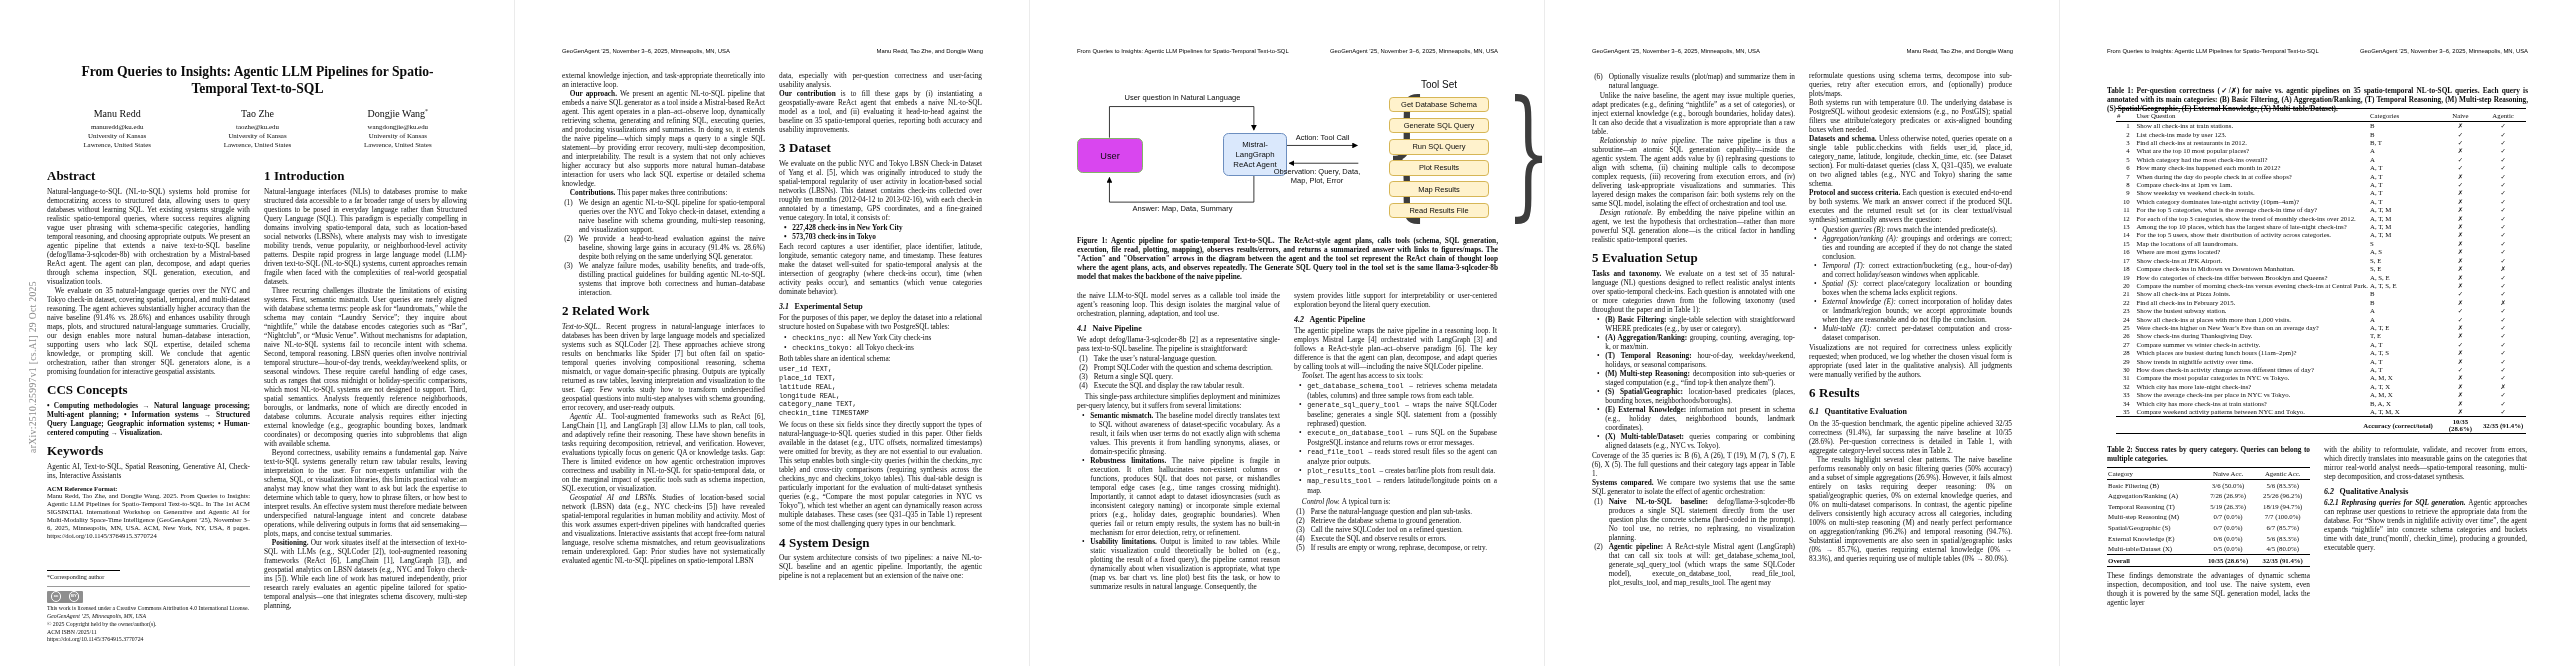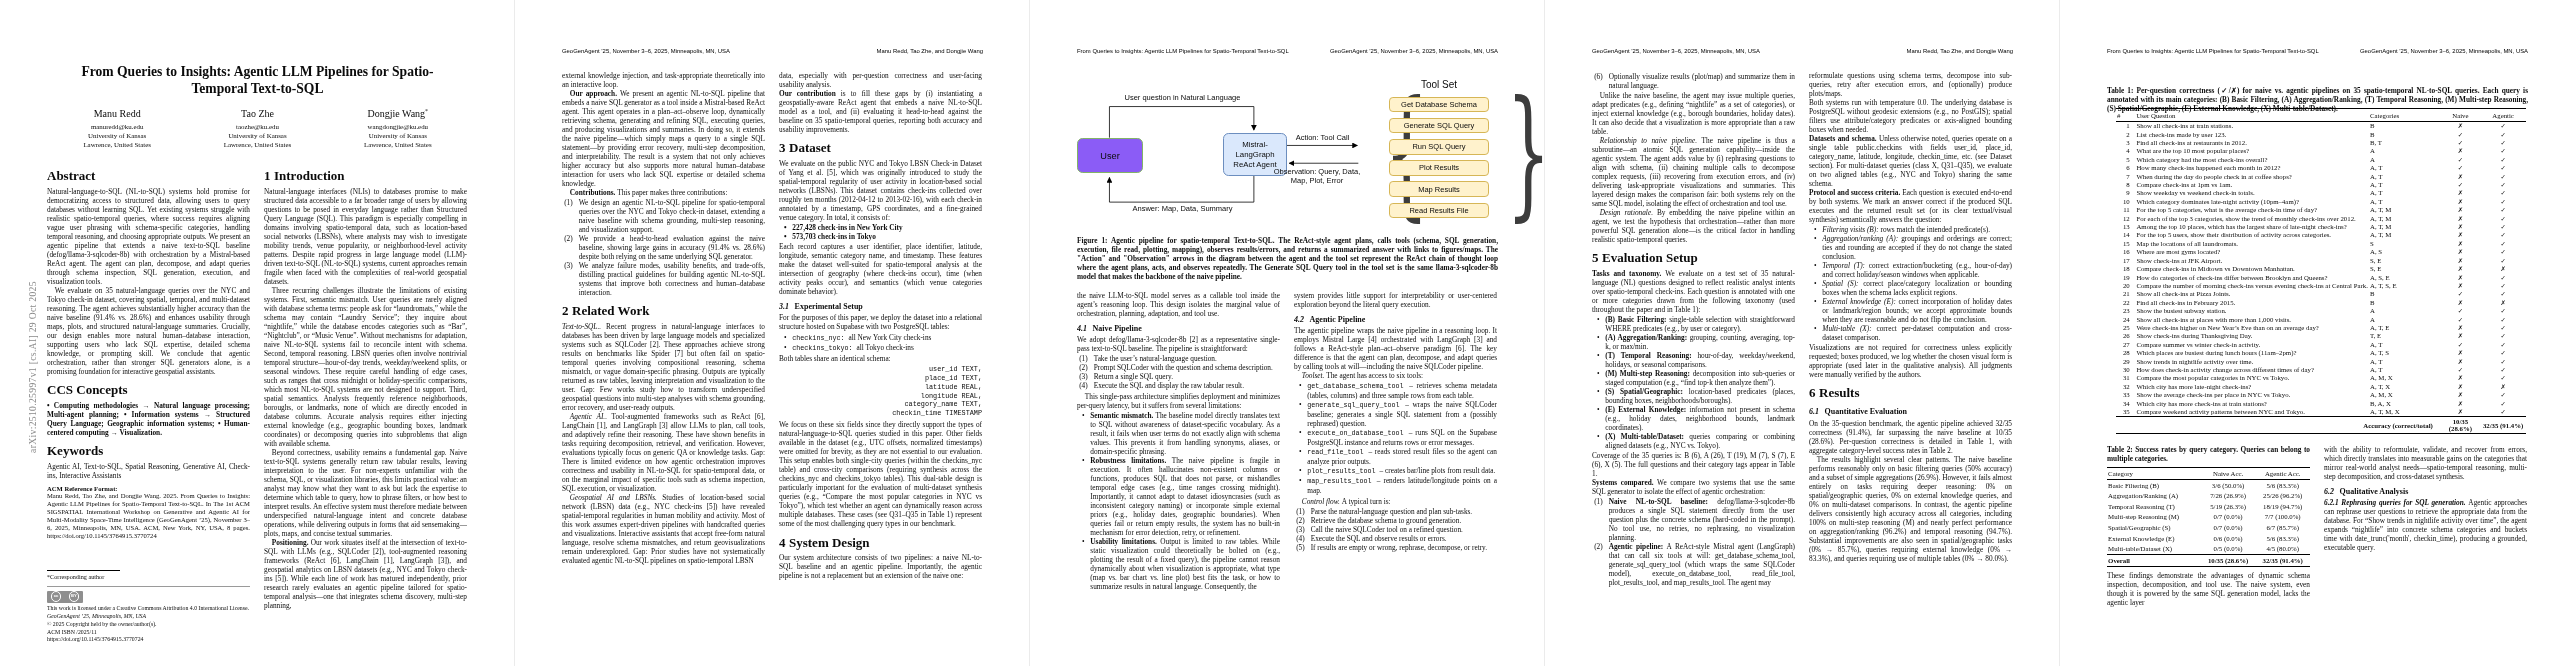--- a/index.html
+++ b/index.html
@@ -42,42 +42,42 @@
   .hnum{display:inline-block;min-width:10px;}
   .hnum2{display:inline-block;min-width:15.6px;font-style:italic;}
   .lead-b{font-weight:bold;} .lead-i{font-style:italic;} .lead-bi{font-weight:bold;font-style:italic;}
   .lead-mono{font-family:"Liberation Mono","DejaVu Sans Mono",monospace;font-size:6.7px;}
   .list{margin:1.1px 0;}
   .li{position:relative;padding-left:16.7px;text-align:justify;font-size:7.3px;line-height:9px;}
   .li .mk{position:absolute;left:2.2px;}
   .li.uli{padding-left:13.3px;} .li.uli .mk{left:5px;}
   .li.bold{font-weight:bold;}
   .code{font-family:"Liberation Mono","DejaVu Sans Mono",monospace;font-size:6.8px;line-height:8.7px;
-        margin:2.8px 0;white-space:pre;text-align:right;}
+        margin:2.8px 0;white-space:pre;}
   .spacer{flex:1;}
 
   
   #p1L{display:flex;flex-direction:column;}
   .footrule{width:73px;border-top:0.6px solid #000;margin:5.6px 0 1.7px;}
   .footnote{font-size:6.2px;}
   .licrule{border-top:0.6px solid #9a9a9a;margin-top:5.6px;}
   .ccbadge{width:36px;height:12.2px;background:#8f8f8f;border-radius:1.1px;display:flex;align-items:center;
            justify-content:space-around;margin:3.9px 0 2.8px;}
   .ccc{width:8.3px;height:8.3px;border:0.8px solid #fff;border-radius:50%;color:#fff;text-align:center;
        font-family:"Liberation Sans",sans-serif;font-size:4.2px;font-weight:bold;line-height:7.8px;}
   .licline{font-size:5.8px;line-height:7.7px;}
   .licline.it{font-style:italic;}
 
   
   .fig{position:absolute;left:47px;top:71px;width:421px;height:160px;
        font-family:"Liberation Sans","DejaVu Sans",sans-serif;}
   .figsvg{position:absolute;left:0;top:0;}
   .fbox{position:absolute;display:flex;align-items:center;justify-content:center;text-align:center;
         border-radius:5.6px;}
-  .user{left:0;top:67px;width:64px;height:33px;background:#8b5cf6;border:0.6px solid #82b366;font-size:9.2px;}
+  .user{left:0;top:67px;width:64px;height:33px;background:#d946ef;border:0.6px solid #82b366;font-size:9.2px;}
   .agent{left:146px;top:62px;width:62px;height:41px;background:#dae8fc;border:0.6px solid #6c8ebf;
          font-size:7.8px;line-height:10px;white-space:pre-line;}
   .toolset-title{position:absolute;left:312px;top:7.8px;width:100px;text-align:center;font-size:10px;}
   .toolbox{width:100px;height:15.6px;margin-bottom:5.6px;background:#fff2cc;border:0.6px solid #d6b656;
            border-radius:3.9px;display:flex;align-items:center;justify-content:center;font-size:7.5px;
            box-sizing:border-box;}
   #tools{position:absolute;left:312px;top:25.6px;}
   .brace{position:absolute;font-family:"DejaVu Serif",serif;font-size:140px;line-height:140px;color:#3d3d3d;
          transform:scale(0.5,1.0);transform-origin:center;top:12.2px;font-weight:200;}
   .brace.lb{left:285px;} .brace.rb{left:407px;}
@@ -346,28 +346,28 @@
             <div class="li oli"><span class="mk">(1)</span><span class="lead-b">Naive NL-to-SQL baseline: </span>defog/llama-3-sqlcoder-8b produces a single SQL statement directly from the user question plus the concrete schema (hard-coded in the prompt). No tool use, no retries, no rephrasing, no visualization planning.</div>
             <div class="li oli"><span class="mk">(2)</span><span class="lead-b">Agentic pipeline: </span>A ReAct-style Mistral agent (LangGraph) that can call six tools at will: get_database_schema_tool, generate_sql_query_tool (which wraps the same SQLCoder model), execute_on_database_tool, read_file_tool, plot_results_tool, and map_results_tool. The agent may</div>
           </div>
         </div>
       <div class="col" id="p4R">
           <div class="para">reformulate questions using schema terms, decompose into sub-queries, retry after execution errors, and (optionally) produce plots/maps.</div>
           <div class="para">Both systems run with temperature 0.0. The underlying database is PostgreSQL without geodesic extensions (e.g., no PostGIS); spatial filters use attribute/category predicates or axis-aligned bounding boxes when needed.</div>
           <div class="para"><span class="lead-b">Datasets and schema. </span>Unless otherwise noted, queries operate on a single table public.checkins with fields user_id, place_id, category_name, latitude, longitude, checkin_time, etc. (see Dataset section). For multi-dataset queries (class X, Q31–Q35), we evaluate on two aligned tables (e.g., NYC and Tokyo) sharing the same schema.</div>
           <div class="para"><span class="lead-b">Protocol and success criteria. </span>Each question is executed end-to-end by both systems. We mark an answer correct if the produced SQL executes and the returned result set (or its clear textual/visual synthesis) semantically answers the question:</div>
           <div class="list">
-            <div class="li uli"><span class="mk">•</span><span class="lead-i">Filtering visits (B): </span>rows match the intended predicate(s).</div>
+            <div class="li uli"><span class="mk">•</span><span class="lead-i">Question queries (B): </span>rows match the intended predicate(s).</div>
             <div class="li uli"><span class="mk">•</span><span class="lead-i">Aggregation/ranking (A): </span>groupings and orderings are correct; ties and rounding are accepted if they do not change the stated conclusion.</div>
             <div class="li uli"><span class="mk">•</span><span class="lead-i">Temporal (T): </span>correct extraction/bucketing (e.g., hour-of-day) and correct holiday/season windows when applicable.</div>
             <div class="li uli"><span class="mk">•</span><span class="lead-i">Spatial (S): </span>correct place/category localization or bounding boxes when the schema lacks explicit regions.</div>
             <div class="li uli"><span class="mk">•</span><span class="lead-i">External knowledge (E): </span>correct incorporation of holiday dates or landmark/region bounds; we accept approximate bounds when they are reasonable and do not flip the conclusion.</div>
             <div class="li uli"><span class="mk">•</span><span class="lead-i">Multi-table (X): </span>correct per-dataset computation and cross-dataset comparison.</div>
           </div>
-          <div class="para">Visualizations are not required for correctness unless explicitly requested; boxes produced, we log whether the chosen visual form is appropriate (used later in the qualitative analysis). All judgments were manually verified by the authors.</div>
+          <div class="para">Visualizations are not required for correctness unless explicitly requested; when produced, we log whether the chosen visual form is appropriate (used later in the qualitative analysis). All judgments were manually verified by the authors.</div>
           <div class="h1"><span class="hnum">6</span>Results</div>
           <div class="h2"><span class="hnum2">6.1</span>Quantitative Evaluation</div>
           <div class="para">On the 35-question benchmark, the agentic pipeline achieved 32/35 correctness (91.4%), far surpassing the naive baseline at 10/35 (28.6%). Per-question correctness is detailed in Table 1, with aggregate category-level success rates in Table 2.</div>
           <div class="para ind">The results highlight several clear patterns. The naive baseline performs reasonably only on basic filtering queries (50% accuracy) and a subset of simple aggregations (26.9%). However, it fails almost entirely on tasks requiring deeper reasoning: 0% on spatial/geographic queries, 0% on external knowledge queries, and 0% on multi-dataset comparisons. In contrast, the agentic pipeline delivers consistently high accuracy across all categories, including 100% on multi-step reasoning (M) and nearly perfect performance on aggregation/ranking (96.2%) and temporal reasoning (94.7%). Substantial improvements are also seen in spatial/geographic tasks (0% → 85.7%), queries requiring external knowledge (0% → 83.3%), and queries requiring use of multiple tables (0% → 80.0%).</div>
         </div>
     </div>
   </div>
 
   <div class="page">
     <div class="runhead">

